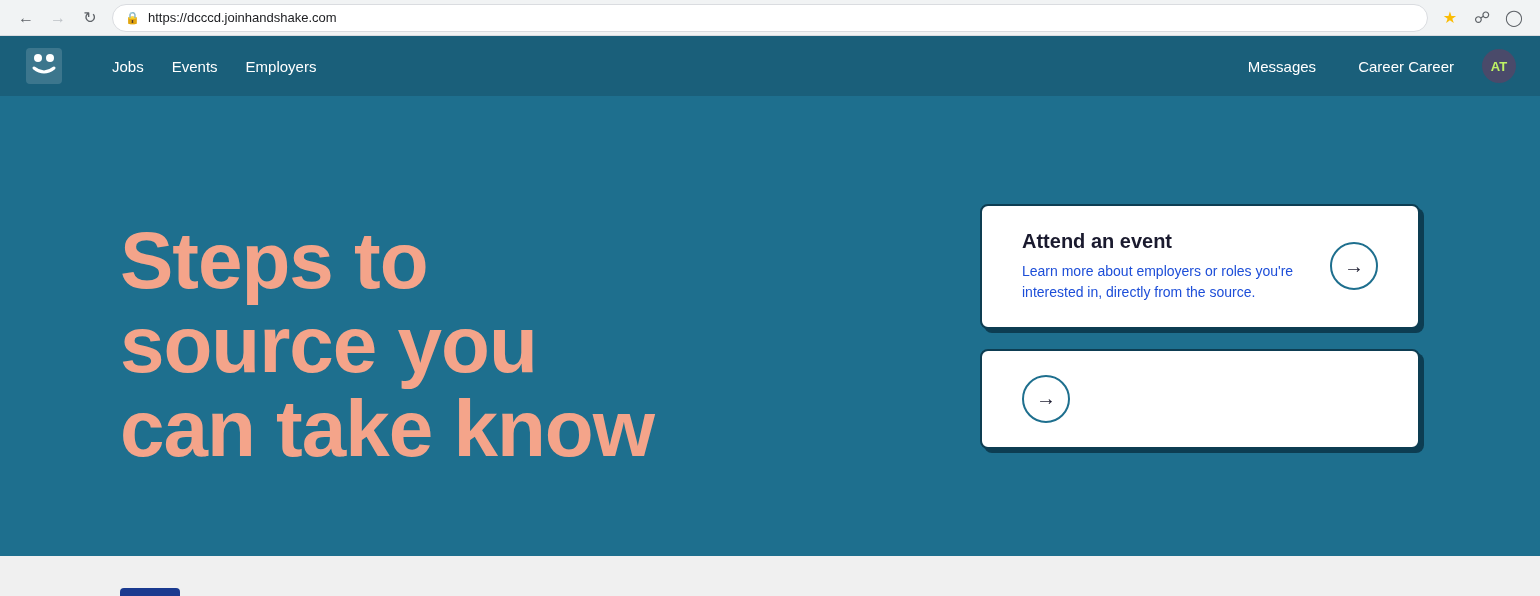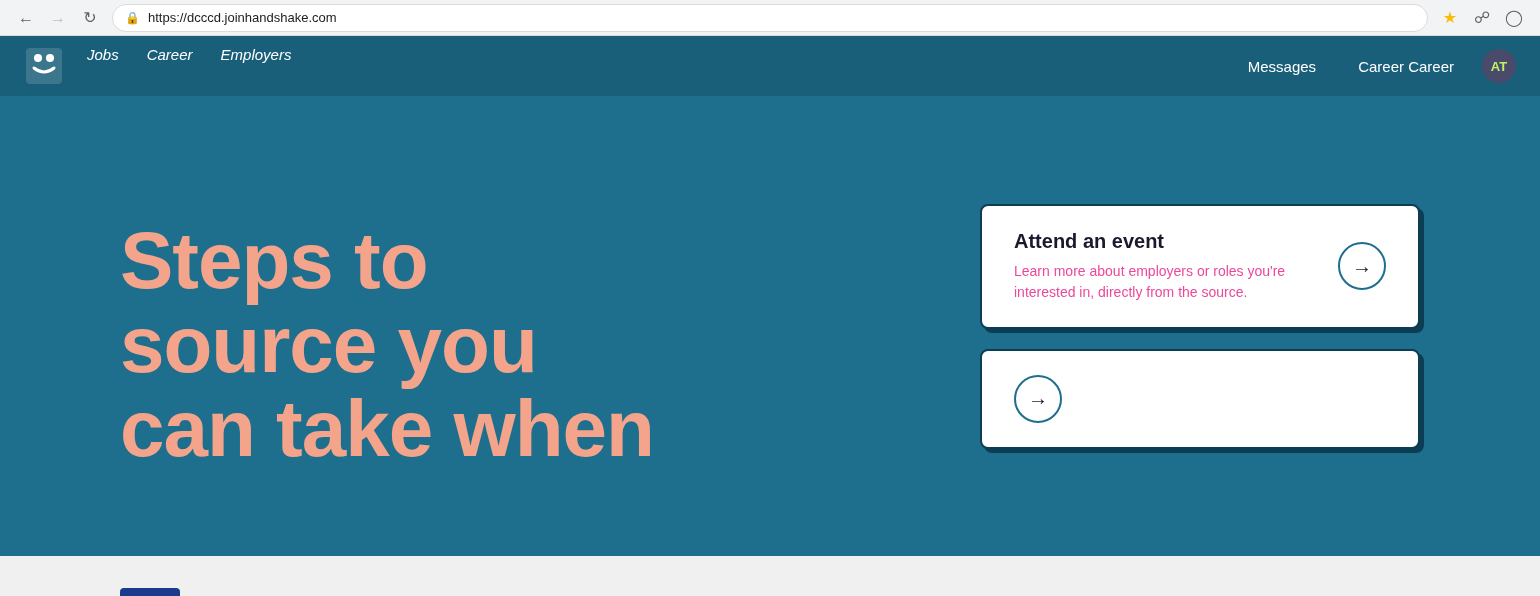--- a/index.html
+++ b/index.html
@@ -76,22 +76,22 @@
     .navbar {
       background: #1a5f7a;
       height: 60px;
       display: flex;
       align-items: center;
       padding: 0 24px;
       justify-content: space-between;
     }
     .navbar-left {
       display: flex;
-      gap: 23px;
-      font-style: italic;
+      align-items: center;
+      gap: 48px;
     }
     .logo {
       width: 40px;
       height: 40px;
       display: flex;
       align-items: center;
       justify-content: center;
     }
     .logo svg {
       width: 36px;
@@ -158,40 +158,40 @@
     }
     .hero-cards {
       display: flex;
       flex-direction: column;
       gap: 20px;
       width: 440px;
     }
     .card {
       background: white;
       border-radius: 8px;
-      padding: 24px 32px;
+      padding: 24px 40px;
       display: flex;
       align-items: center;
       gap: 16px;
       box-shadow: 4px 4px 0px #0d3d52;
       cursor: pointer;
       border: 2px solid #0d3d52;
     }
     .card-content {
       flex: 1;
     }
     .card-title {
       font-size: 20px;
       font-weight: 700;
       color: #1a1a2e;
       margin-bottom: 8px;
     }
     .card-desc {
       font-size: 14px;
-      color: #ec4899;
+      color: #1d4ed8;
       line-height: 1.5;
     }
     .card-arrow {
       width: 48px;
       height: 48px;
       border-radius: 50%;
       border: 2px solid #1e6f8e;
       display: flex;
       align-items: center;
       justify-content: center;
@@ -246,37 +246,37 @@
       <div class="logo">
         <svg viewBox="0 0 36 36" fill="none" xmlns="http://www.w3.org/2000/svg">
           <rect width="36" height="36" rx="4" fill="white" fill-opacity="0.15"></rect>
           <circle cx="12" cy="10" r="4" fill="white"></circle>
           <circle cx="24" cy="10" r="4" fill="white"></circle>
           <path d="M8 20 Q18 28 28 20" stroke="white" stroke-width="3" fill="none" stroke-linecap="round"></path>
         </svg>
       </div>
       <div class="nav-links">
         <a class="nav-link">Jobs</a>
-        <a class="nav-link">Career</a>
+        <a class="nav-link">Events</a>
         <a class="nav-link">Employers</a>
       </div>
     </div>
     <div class="navbar-right">
       <a class="nav-right-link">Messages</a>
       <a class="nav-right-link">Career Career</a>
       <div class="avatar">AT</div>
     </div>
   </nav>
 
   <section class="hero">
     <div class="hero-text">
       <h1 class="hero-heading">
         <span>Steps to</span><br>
         <span>source you</span><br>
-        <span>can take when</span>
+        <span>can take know</span>
       </h1>
     </div>
     <div class="hero-cards">
 
       <div class="card">
         <div class="card-content">
           <div class="card-title">Attend an event</div>
           <div class="card-desc">Learn more about employers or roles you're interested in, directly from the source.</div>
         </div>
         <div class="card-arrow">→</div>

